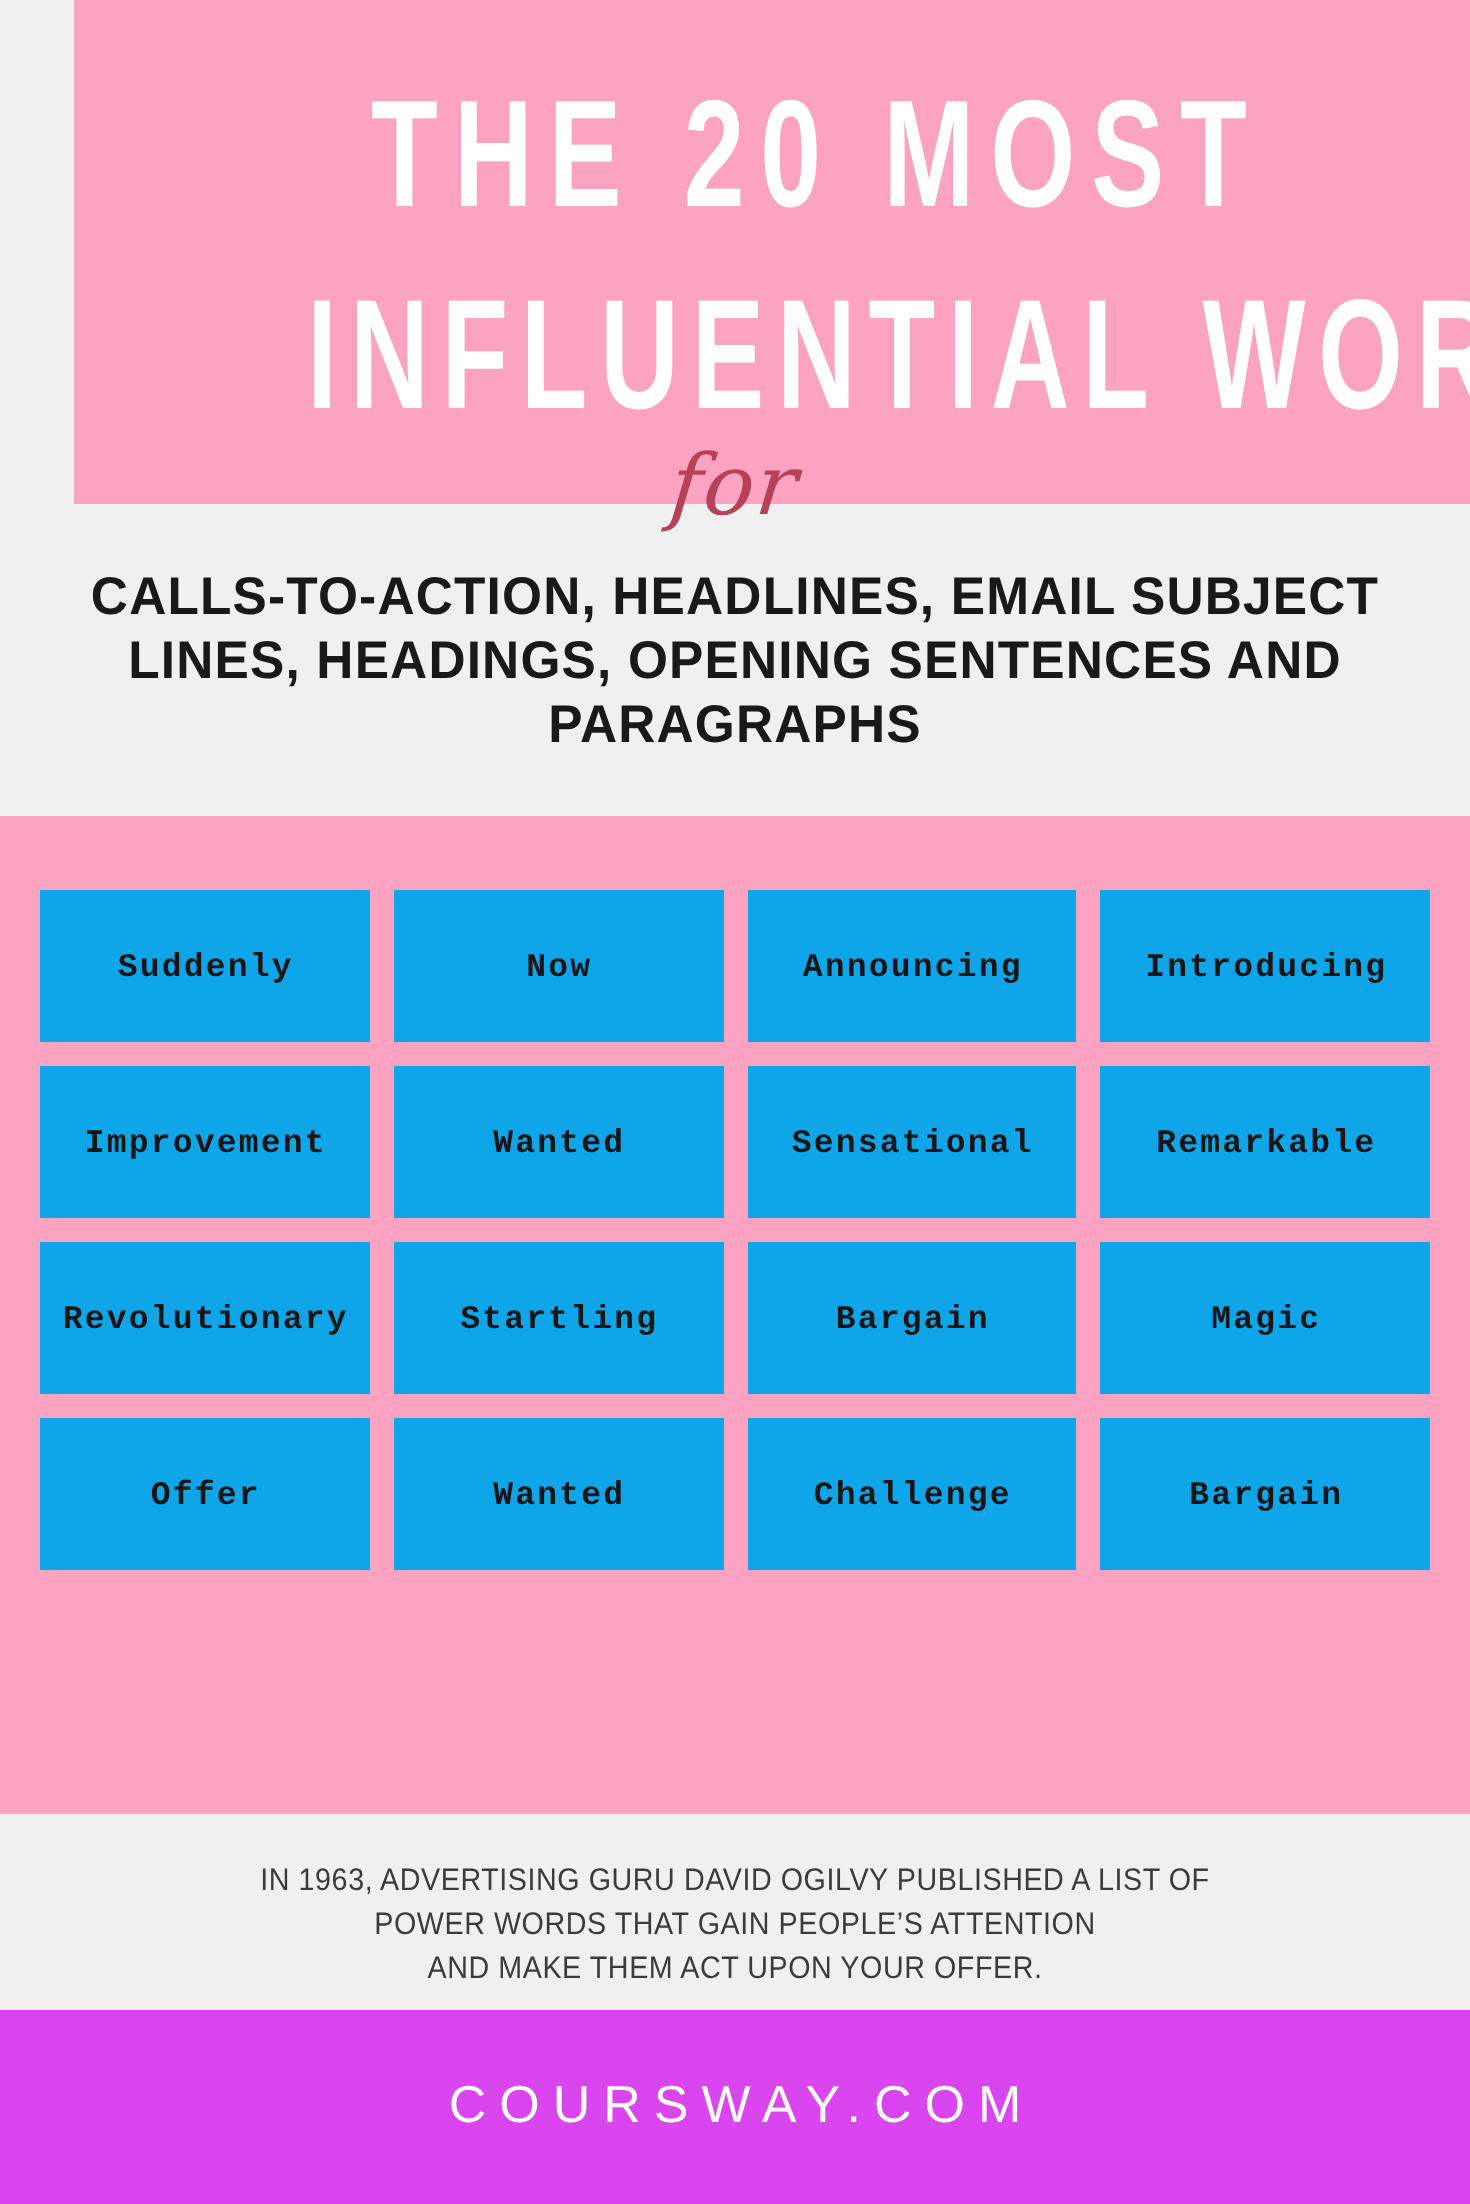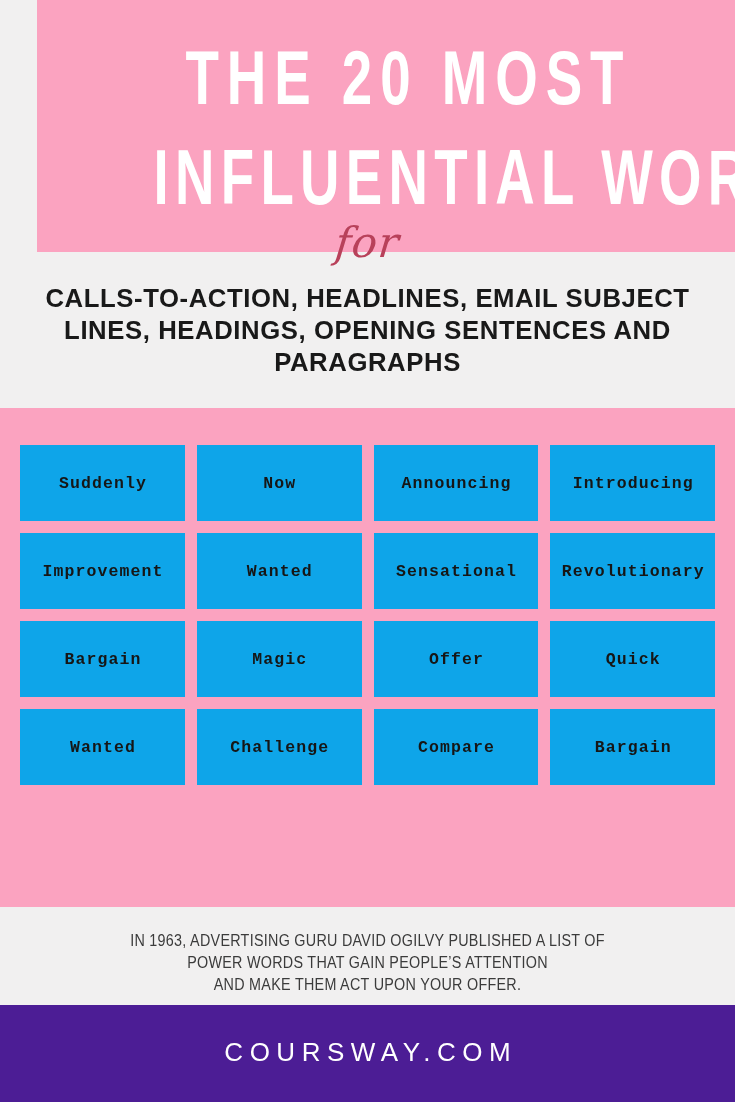--- a/index.html
+++ b/index.html
@@ -156,21 +156,21 @@
     transform: scaleX(0.92);
   }
 
   
   .brand-band {
     position: absolute;
     left: 0;
     top: 1005px;
     width: 735px;
     height: 97px;
-    background: #4c1d95;
+    background: #d946ef;
   }
   .brand-text {
     position: absolute;
     left: 0;
     top: 34px;
     width: 735px;
     text-align: center;
     color: #ffffff;
     font-family: "Liberation Sans", sans-serif;
     font-weight: 400;
@@ -198,28 +198,28 @@
 
   <div class="grid-band">
     <div class="word-grid">
       <div class="word-card">Suddenly</div>
       <div class="word-card">Now</div>
       <div class="word-card">Announcing</div>
       <div class="word-card">Introducing</div>
       <div class="word-card">Improvement</div>
       <div class="word-card">Wanted</div>
       <div class="word-card">Sensational</div>
+      <div class="word-card">Remarkable</div>
       <div class="word-card">Revolutionary</div>
+      <div class="word-card">Startling</div>
       <div class="word-card">Bargain</div>
       <div class="word-card">Magic</div>
       <div class="word-card">Offer</div>
-      <div class="word-card">Quick</div>
       <div class="word-card">Wanted</div>
       <div class="word-card">Challenge</div>
-      <div class="word-card">Compare</div>
       <div class="word-card">Bargain</div>
     </div>
   </div>
 
   <div class="note-band">
     <div class="note-text">
       <div>IN 1963, ADVERTISING GURU DAVID OGILVY PUBLISHED A LIST OF</div>
       <div>POWER WORDS THAT GAIN PEOPLE’S ATTENTION</div>
       <div>AND MAKE THEM ACT UPON YOUR OFFER.</div>
     </div>

